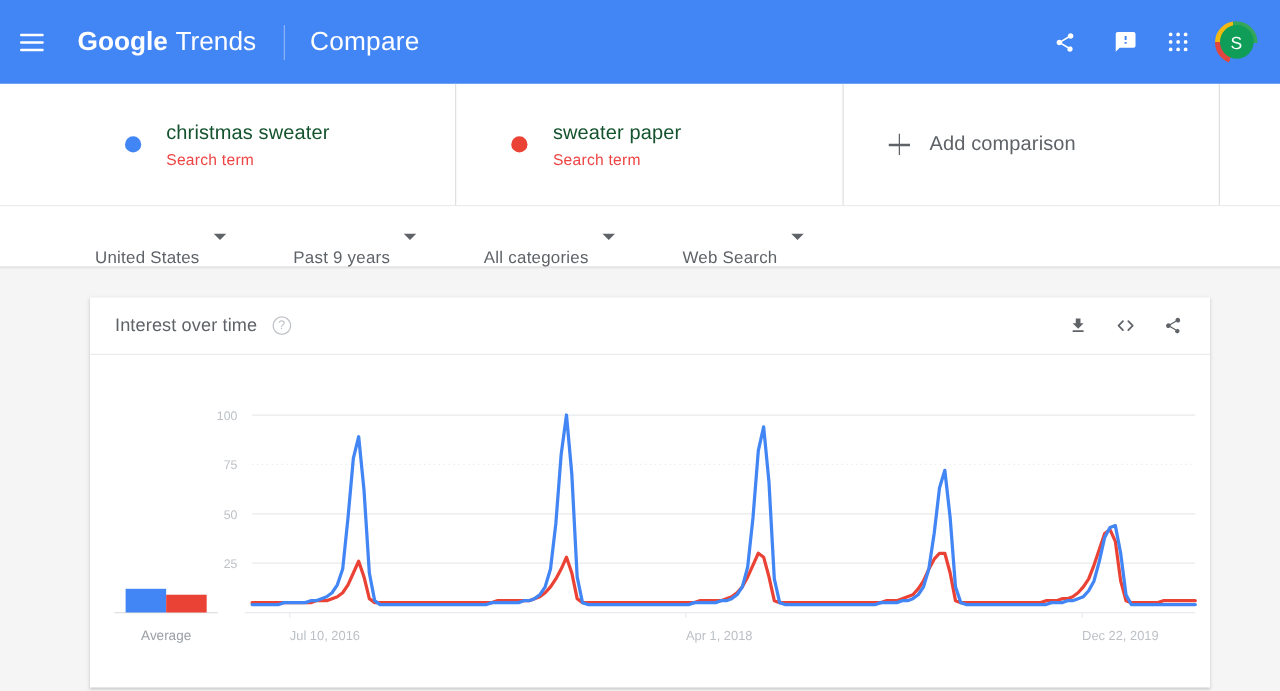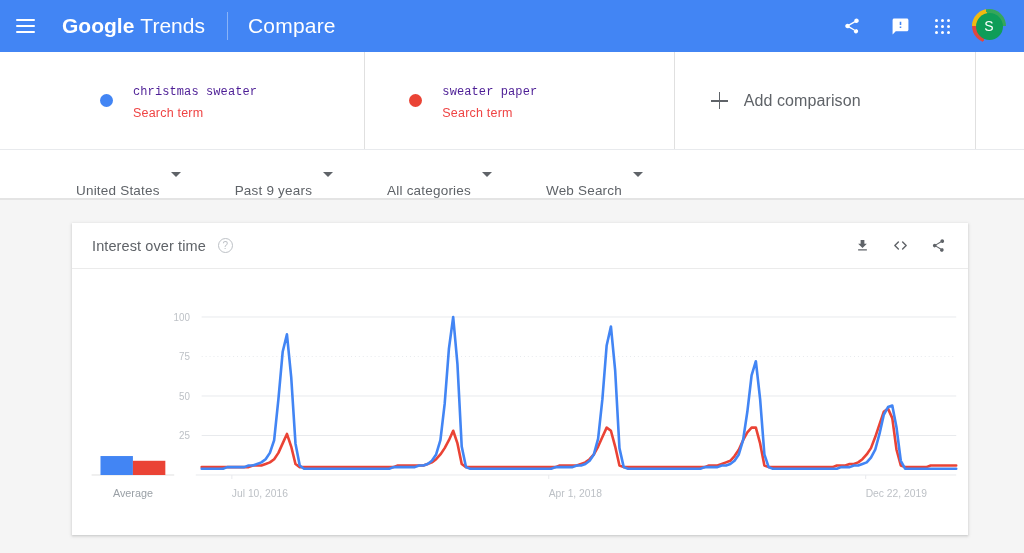--- a/index.html
+++ b/index.html
@@ -6,21 +6,21 @@
   html, body {
     width: 1024px; height: 553px;
     font-family: "Liberation Sans", sans-serif;
     background: #f5f5f5;
     overflow: hidden;
     -webkit-font-smoothing: antialiased;
   }
 
   
   .appbar {
-    height: 52px;
+    height: 67px;
     background: #4285f4;
     display: flex;
     align-items: center;
     padding: 0 18px 0 16px;
     position: relative;
   }
   .hamburger {
     width: 26px; height: 26px;
     display: flex; flex-direction: column;
     justify-content: center; gap: 4px;
@@ -103,23 +103,22 @@
     padding-left: 44px;
     cursor: pointer;
     position: relative;
   }
   .term-dot {
     width: 13px; height: 13px; border-radius: 50%;
     flex: none; margin-right: 20px;
   }
   .term-texts { display: flex; flex-direction: column; }
   .term-title {
-    font-size: 12px; color: #4c1d95; line-height: 20px;
+    font-size: 16px; color: #14532d; line-height: 20px;
     letter-spacing: .1px;
-    font-family: Liberation Mono, monospace;
   }
   .term-sub {
     font-size: 12.5px; color: #ef4444; margin-top: 4px;
     letter-spacing: .2px;
   }
   .term-add {
     flex: 1 1 0;
     display: flex; align-items: center;
     padding-left: 36px;
     cursor: pointer;

